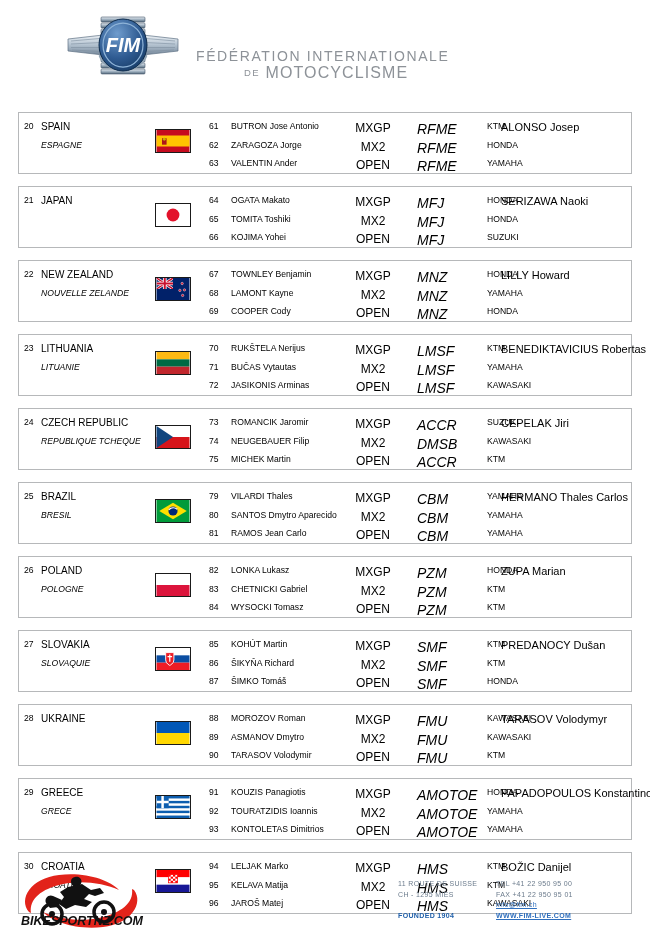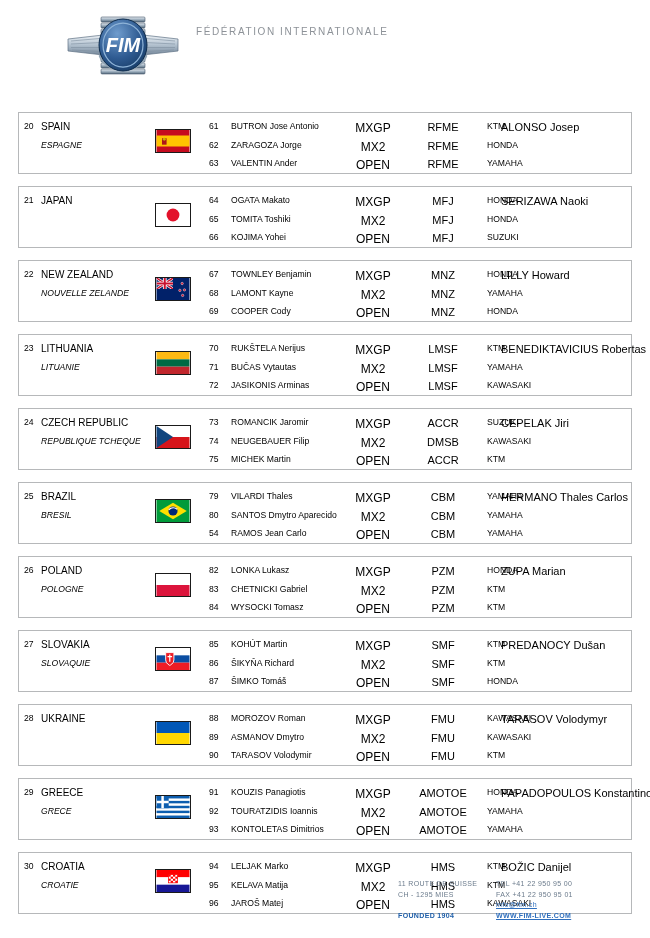--- a/index.html
+++ b/index.html
@@ -26,25 +26,26 @@
     width: 118px;
     height: 78px;
   }
   .fim-wordmark {
     position: absolute;
     left: 196px;
     top: 27px;
     line-height: 1.05;
   }
   .fim-line1 {
-    font-size: 10px;
+    font-size: 14px;
     letter-spacing: 1.6px;
     color: #8d9298;
     font-weight: 400;
     white-space: nowrap;
+    margin-top: 22px;
   }
   .fim-line2 {
     font-size: 16px;
     letter-spacing: 1.1px;
     color: #8d9298;
     font-weight: 400;
     white-space: nowrap;
     margin-top: 1px;
     text-align: left;
     padding-left: 48px;
@@ -113,21 +114,21 @@
     width: 100%;
     height: 19px;
   }
   .rider-row.r0 { top: 4px; }
   .rider-row.r1 { top: 23px; }
   .rider-row.r2 { top: 41px; }
 
   .r-num   { position: absolute; left: 190px;  top: 4px; font-size: 8.6px; width: 14px; text-align: left;}
   .r-name  { position: absolute; left: 212px;  top: 4px; font-size: 8.6px; white-space: nowrap;}
   .r-class { position: absolute; left: 330px;  top: 4px; font-size: 12px; width: 48px; text-align: center;}
-  .r-fed   { position: absolute; left: 398px;  top: 4px; font-size: 11px; width: 52px; text-align: center;}
+  .r-fed   { position: absolute; left: 398px;  top: 4px; font-size: 14px; width: 52px; text-align: left; font-style: italic;}
   .r-bike  { position: absolute; left: 468px;  top: 4px; font-size: 8.6px; width: 70px; text-align: left;}
   .cb-manager {
     position: absolute;
     left: 482px;
     top: 8px;
     font-size: 11px;
     white-space: nowrap;
   }
 
   
@@ -257,20 +258,21 @@
       <path d="M72 96 C86 132 150 132 164 96" fill="none" stroke="#93a5b5" stroke-width="5" stroke-linecap="round"></path>
 
       <ellipse cx="118" cy="74" rx="48" ry="52" fill="url(#discR)" stroke="#0e2c4d" stroke-width="2"></ellipse>
       <ellipse cx="118" cy="74" rx="40" ry="44" fill="none" stroke="#8fb4d8" stroke-width="2.5"></ellipse>
       <text x="118" y="88" font-family="Liberation Sans, sans-serif" font-size="40" font-weight="bold" font-style="italic" fill="#ffffff" text-anchor="middle">FIM</text>
     </svg>
   </div>
 
   <div class="fim-wordmark">
     <div class="fim-line1">FÉDÉRATION INTERNATIONALE</div>
+    <div class="fim-line2"><span class="small-de">DE</span> <span>MOTOCYCLISME</span></div>
   </div>
 </div>
 
 <div class="sheet" id="sheet">
     <div class="country-block">
       <div class="cb-rank">20</div>
       <div class="cb-name-en">SPAIN</div>
       <div class="cb-name-fr">ESPAGNE</div>
       <div class="flag">
         <svg viewBox="0 0 36 24">
@@ -473,21 +475,21 @@
         <span class="r-bike">YAMAHA</span>
       </div>
       <div class="rider-row r1">
         <span class="r-num">80</span>
         <span class="r-name">SANTOS Dmytro Aparecido</span>
         <span class="r-class">MX2</span>
         <span class="r-fed">CBM</span>
         <span class="r-bike">YAMAHA</span>
       </div>
       <div class="rider-row r2">
-        <span class="r-num">54</span>
+        <span class="r-num">81</span>
         <span class="r-name">RAMOS Jean Carlo</span>
         <span class="r-class">OPEN</span>
         <span class="r-fed">CBM</span>
         <span class="r-bike">YAMAHA</span>
       </div>
       <div class="cb-manager">HERMANO Thales Carlos</div>
     </div>
     <div class="country-block">
       <div class="cb-rank">26</div>
       <div class="cb-name-en">POLAND</div>
@@ -674,20 +676,43 @@
         <span class="r-class">OPEN</span>
         <span class="r-fed">HMS</span>
         <span class="r-bike">KAWASAKI</span>
       </div>
       <div class="cb-manager">BOŽIC Danijel</div>
     </div>
   </div>
 
 <div class="footer">
 
+  <div class="bsnz-logo">
+    <svg viewBox="0 0 264 124" xmlns="http://www.w3.org/2000/svg">
+      <path d="M26 84 C4 58 30 16 86 10 C140 4 186 20 206 40
+               C176 26 130 20 94 28 C50 38 26 58 30 86 Z" fill="#e2231a"></path>
+      <path d="M236 40 C256 66 230 108 174 114 C120 120 74 104 54 84
+               C84 98 130 104 166 96 C210 86 236 66 232 38 Z" fill="#e2231a"></path>
+      <g fill="#111111">
+        <path d="M118 14 C124 12 131 16 131 23 C131 29 126 33 120 33 C114 33 110 29 110 23 C110 18 113 15 118 14 Z"></path>
+        <path d="M104 34 L132 28 L150 40 L168 36 L176 46 L158 52 L146 48 L136 58
+                 L152 64 L140 74 L118 70 L100 78 L86 68 L96 54 L88 44 Z"></path>
+        <path d="M60 66 C56 56 66 48 74 52 L92 60 L84 74 L68 76 Z"></path>
+      </g>
+      <g fill="none" stroke="#111111" stroke-width="7">
+        <circle cx="72" cy="88" r="20"></circle>
+        <circle cx="176" cy="84" r="20"></circle>
+      </g>
+      <g fill="#111111">
+        <circle cx="72" cy="88" r="6"></circle>
+        <circle cx="176" cy="84" r="6"></circle>
+      </g>
+      <text x="132" y="110" font-family="Liberation Sans, sans-serif" font-size="25" font-weight="bold" font-style="italic" fill="#111111" text-anchor="middle">BIKESPORTNZ.COM</text>
+    </svg>
+  </div>
 
   <div class="fim-address">
     <div>11 ROUTE DE SUISSE</div>
     <div>CH - 1295 MIES</div>
   </div>
   <div class="fim-founded">FOUNDED 1904</div>
 
   <div class="fim-contact">
     <div>TEL +41 22 950 95 00</div>
     <div>FAX +41 22 950 95 01</div>

